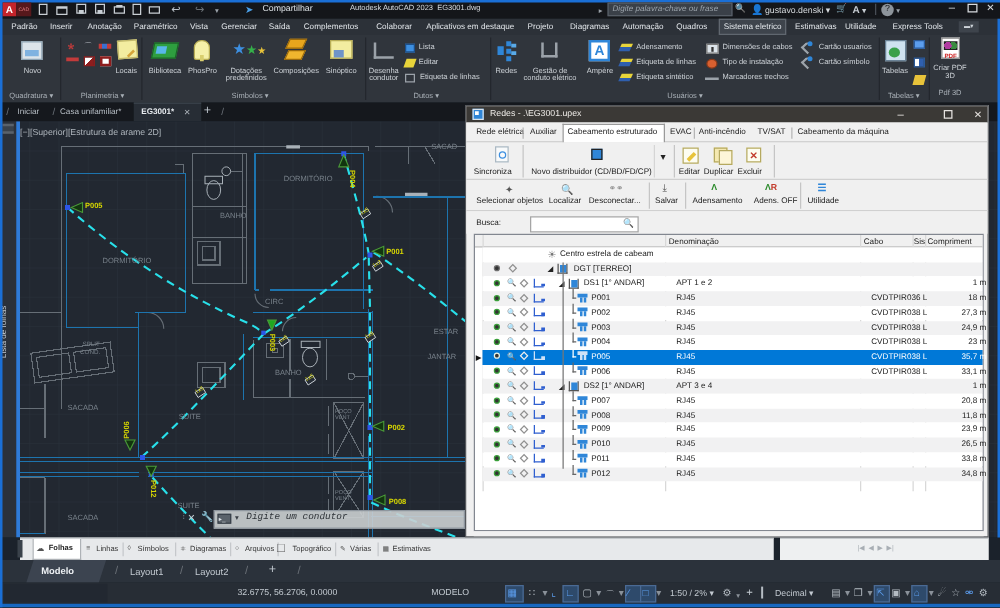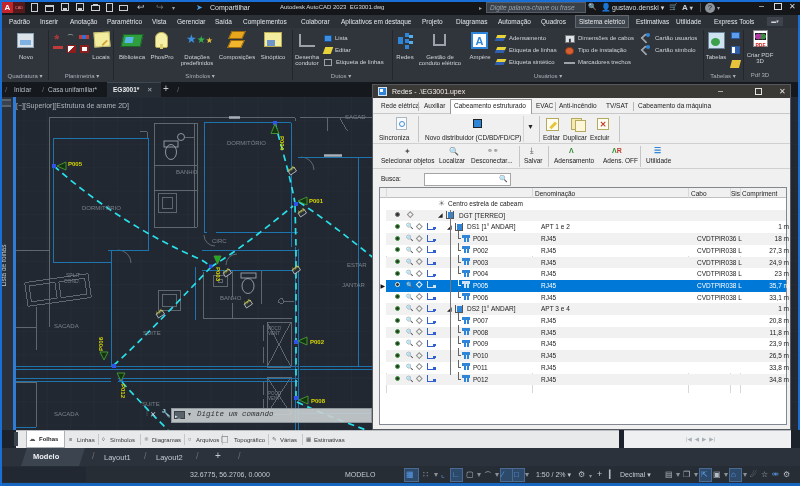--- a/index.html
+++ b/index.html
@@ -378,21 +378,21 @@
 <div class="abs" style="left:13px;top:0;width:2.5px;height:333px;background:#2f7bd8;"></div>
 <div class="abs" style="left:2px;top:2px;width:9px;height:8px;background:#3a424b;border-top:2px solid #5a626b;border-bottom:2px solid #5a626b;"></div>
 <div class="abs" style="left:-41px;top:138px;width:92px;height:11px;color:#c3cad1;font-size:6.5px;transform:rotate(-90deg);white-space:nowrap;">Lista de folhas</div>
 
 <div class="abs" style="left:144px;top:313px;width:8px;height:12px;color:#9aa2aa;font-size:6px;line-height:6px;">⋮</div>
 <div class="abs" style="left:150px;top:313px;color:#c3cad1;font-size:7.5px;">✕</div>
 <div class="abs" style="left:161px;top:312px;color:#c3cad1;font-size:8px;">🔧</div>
 <div class="abs" style="left:171px;top:311px;width:201px;height:15px;background:rgba(203,207,210,0.9);border:1px solid #8e969e;"></div>
 <div class="abs" style="left:174px;top:313.5px;width:11px;height:8px;background:#5a626a;border:1px solid #3a424b;color:#dde2e6;font-size:5px;line-height:8px;">▸_</div>
 <div class="abs" style="left:188px;top:313px;color:#3a3f45;font-size:6px;">▾</div>
-<div class="abs" style="left:197px;top:313px;color:#2e3338;font-size:7.5px;font-style:italic;font-family:'Liberation Mono',monospace;">Digite um comando</div>
+<div class="abs" style="left:197px;top:313px;color:#2e3338;font-size:7.5px;font-style:italic;font-family:'Liberation Mono',monospace;">Digite um condutor</div>
 </div>
 <div class="abs" id="btabs">
   <div class="abs" style="left:-2px;top:1px;width:4px;height:14px;background:#3a424b;"></div>
   <div class="abs" style="left:10px;top:0;width:39px;height:17px;background:#fff;border:1px solid #aeb2b6;border-top:none;"></div>
   <div class="abs" style="left:13px;top:4px;color:#555;font-size:6.5px;">☁</div>
   <div class="abs" style="left:23px;top:5px;color:#222;font-size:6px;font-weight:bold;">Folhas</div>
   <div class="abs" style="left:53px;top:4.5px;color:#555;font-size:5.5px;">≡</div>
   <div class="abs" style="left:61px;top:5.5px;color:#333;font-size:6px;">Linhas</div>
   <div class="abs" style="left:82px;top:3px;width:1px;height:11px;background:#c5c8cb;"></div>
   <div class="abs" style="left:86px;top:4.5px;color:#555;font-size:5.5px;">◊</div>

